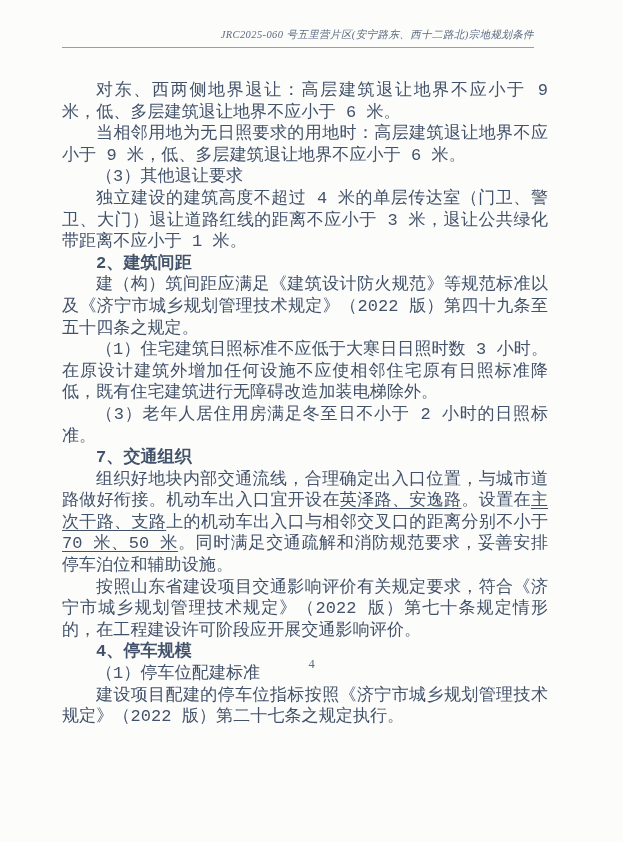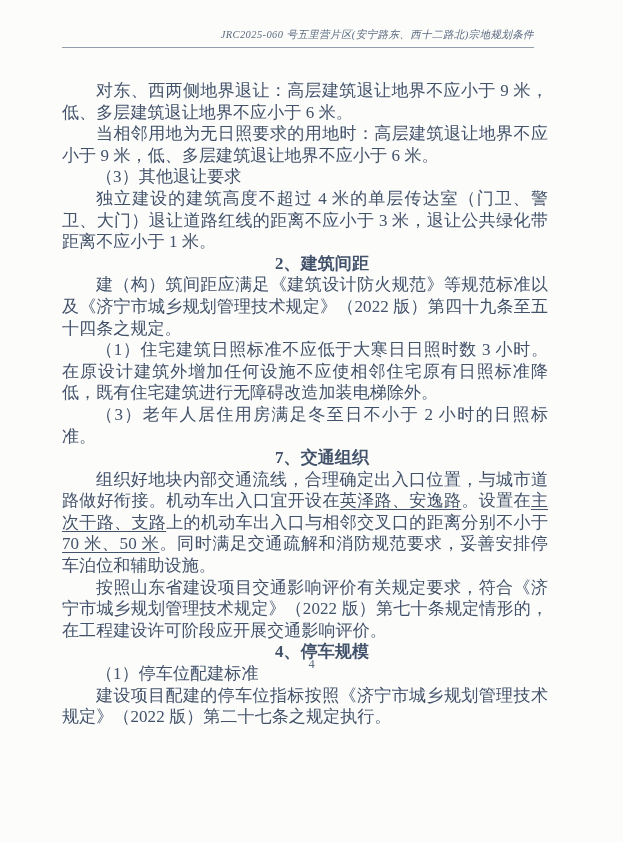--- a/index.html
+++ b/index.html
@@ -41,24 +41,25 @@
   .doc-body{
     margin-top:32px;
     width:486px;
   }
   .para{
     font-size:17px;
     line-height:21.6px;
     text-align:justify;
     text-indent:2em;
     letter-spacing:0.1px;
+    font-family:Liberation Mono, monospace;
   }
   .para.heading{
     font-weight:bold;
-    text-align:center;
+    text-align:left;
   }
   .run.underline{
     text-decoration:underline;
     text-underline-offset:3px;
     text-decoration-thickness:1px;
   }
   .doc-footer{
     position:absolute;
     left:0;right:0;
     bottom:14px;

